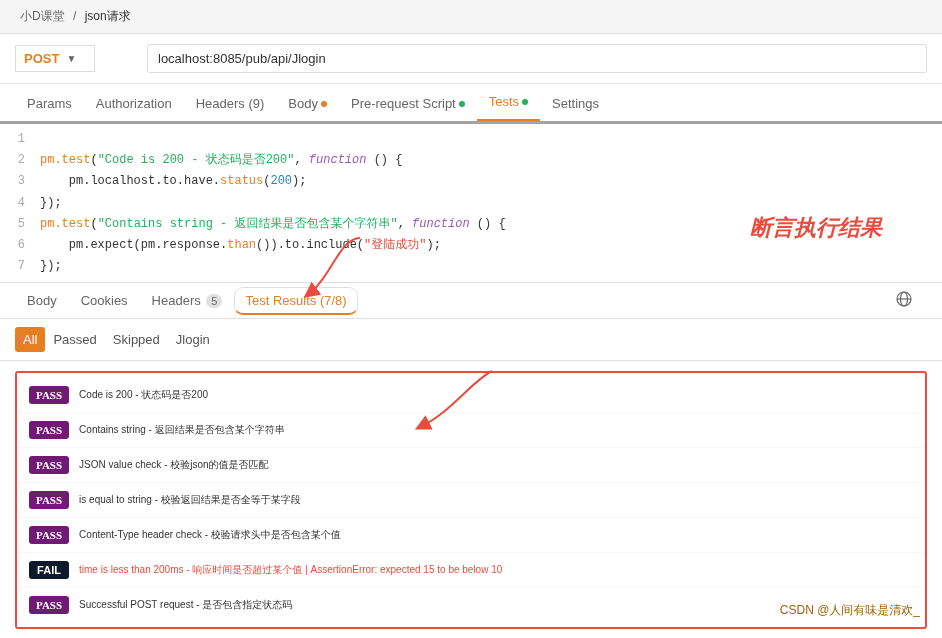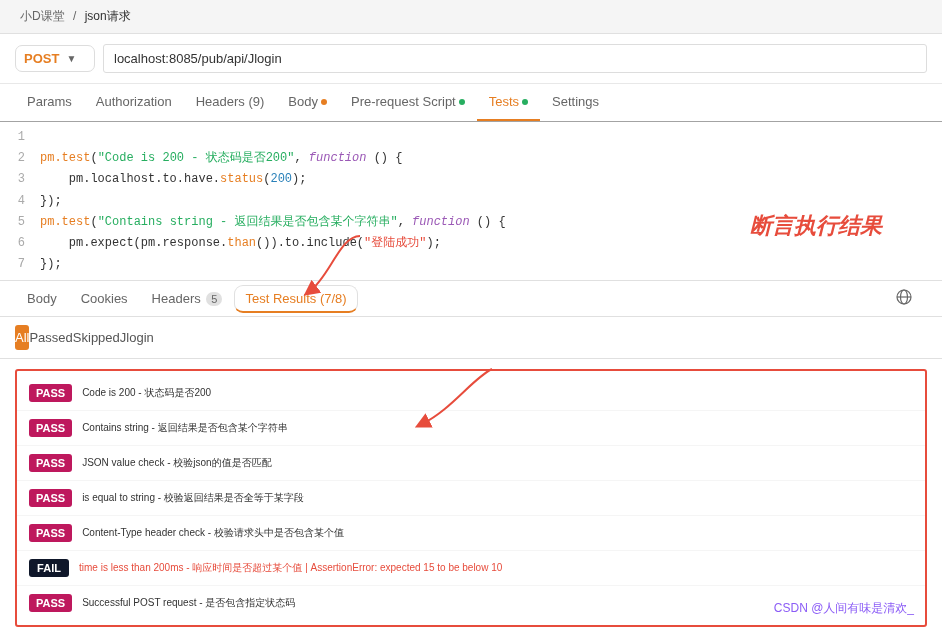--- a/index.html
+++ b/index.html
@@ -24,45 +24,46 @@
       padding: 10px 15px;
       background: #fff;
       border-bottom: 1px solid #e8e8e8;
       gap: 8px;
     }
     .method-select {
       display: flex;
       align-items: center;
       background: #fff;
       border: 1px solid #ddd;
-      border-radius: 7px;
+      border-radius: 0;
       padding: 5px 8px;
       font-size: 13px;
       font-weight: bold;
       color: #e67e22;
       cursor: pointer;
       gap: 7px;
       min-width: 80px;
     }
     .method-select .arrow { font-size: 10px; color: #666; }
     .url-input {
       flex: 1;
       border: 1px solid #ddd;
       border-radius: 3px;
       padding: 6px 10px;
       font-size: 13px;
       color: #333;
+      margin-left: 44px;
     }
 
     
     .tabs-row {
       display: flex;
-      align-items: flex-start;
+      align-items: flex-end;
       padding: 0 15px;
-      border-bottom: 1px solid #a3a3a3;
+      border-bottom: 3px solid #a3a3a3;
       background: #fff;
     }
     .tab-item {
       padding: 10px 12px;
       font-size: 13px;
       color: #666;
       cursor: pointer;
       position: relative;
       display: flex;
       align-items: center;
@@ -154,21 +155,21 @@
     
     .filter-tabs {
       display: flex;
       align-items: center;
       padding: 8px 15px;
       gap: 0;
       border-bottom: 1px solid #e0e0e0;
       background: #fff;
     }
     .filter-tab {
-      padding: 5px 0;
+      padding: 5px 8px;
       font-size: 13px;
       color: #555;
       cursor: pointer;
       border-radius: 3px;
     }
     .filter-tab.active {
       background: #e67e22;
       color: #fff;
       border-radius: 3px;
     }
@@ -183,28 +184,29 @@
     }
     .result-item {
       display: flex;
       align-items: center;
       padding: 8px 12px;
       gap: 10px;
       border-bottom: 1px solid #f5f5f5;
     }
     .result-item:last-child { border-bottom: none; }
     .badge-pass {
-      background: #be185d;
+      background: #701a75;
       color: #fff;
       font-size: 11px;
       font-weight: bold;
       padding: 3px 7px;
       border-radius: 3px;
       min-width: 40px;
       text-align: center;
+      font-family: Liberation Serif, serif;
     }
     .badge-fail {
       background: #0f172a;
       color: #fff;
       font-size: 11px;
       font-weight: bold;
       padding: 3px 7px;
       border-radius: 3px;
       min-width: 40px;
       text-align: center;
@@ -214,23 +216,23 @@
       color: #333;
     }
     .result-text.fail-text {
       color: #e74c3c;
     }
 
     
     .watermark {
       position: absolute;
       bottom: 10px;
-      right: 28px;
+      right: 22px;
       font-size: 12px;
-      color: #8b5cf6;
+      color: #a16207;
     }
 
     .main-wrapper {
       position: relative;
     }
   </style>
 </head>
 <body>
 
 <div class="main-wrapper">

